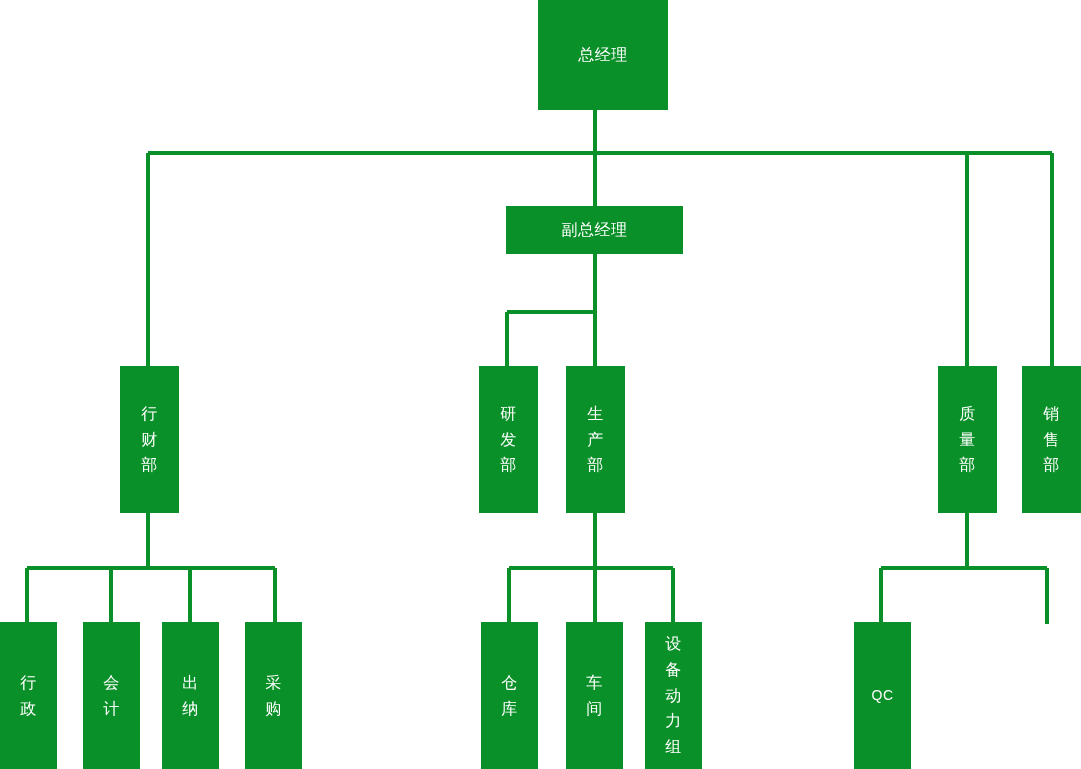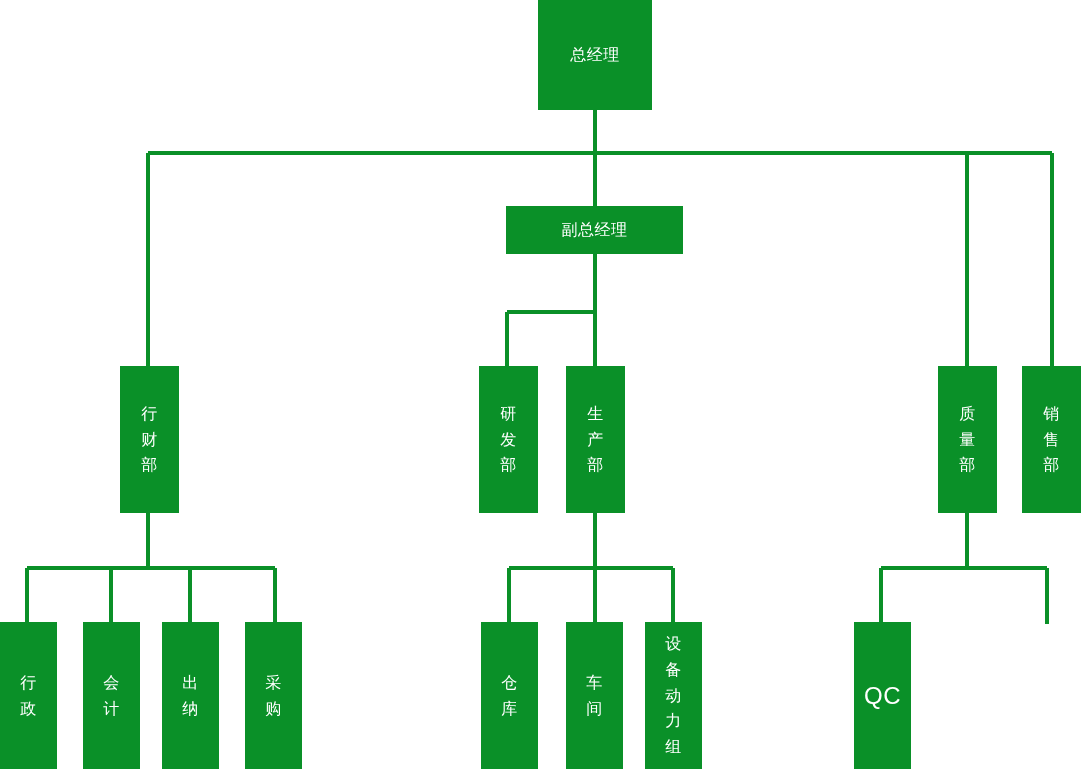--- a/index.html
+++ b/index.html
@@ -42,21 +42,21 @@
   
   .node.vertical .node-label {
     writing-mode: horizontal-tb;
     line-height: 1.62;
     font-size: 16px;
   }
   .node.horizontal .node-label {
     font-size: 16px;
   }
   .node.latin .node-label {
-    font-size: 24px;
+    font-size: 14px;
     letter-spacing: 0.5px;
   }
 </style>
 </head>
 <body>
 
 <div id="chart-root">
 
   <svg id="connectors" viewBox="0 0 1081 769" xmlns="http://www.w3.org/2000/svg">
     <g stroke="#0a9028" stroke-width="4" fill="none" shape-rendering="crispEdges">
@@ -91,21 +91,21 @@
       <line x1="595" y1="568" x2="595" y2="624"></line>
       <line x1="673" y1="568" x2="673" y2="624"></line>
 
       <line x1="967" y1="512" x2="967" y2="570"></line>
       <line x1="881" y1="568" x2="1047" y2="568"></line>
       <line x1="881" y1="568" x2="881" y2="624"></line>
       <line x1="1047" y1="568" x2="1047" y2="624"></line>
     </g>
   </svg>
 
-  <div class="node horizontal" style="left:538px; top:0px; width:114px; height:110px;">
+  <div class="node horizontal" style="left:538px; top:0px; width:130px; height:110px;">
     <span class="node-label">总经理</span>
   </div>
 
   <div class="node horizontal" style="left:506px; top:206px; width:177px; height:48px;">
     <span class="node-label">副总经理</span>
   </div>
 
   <div class="node vertical" style="left:120px; top:366px; width:59px; height:147px;">
     <span class="node-label">行
 财

